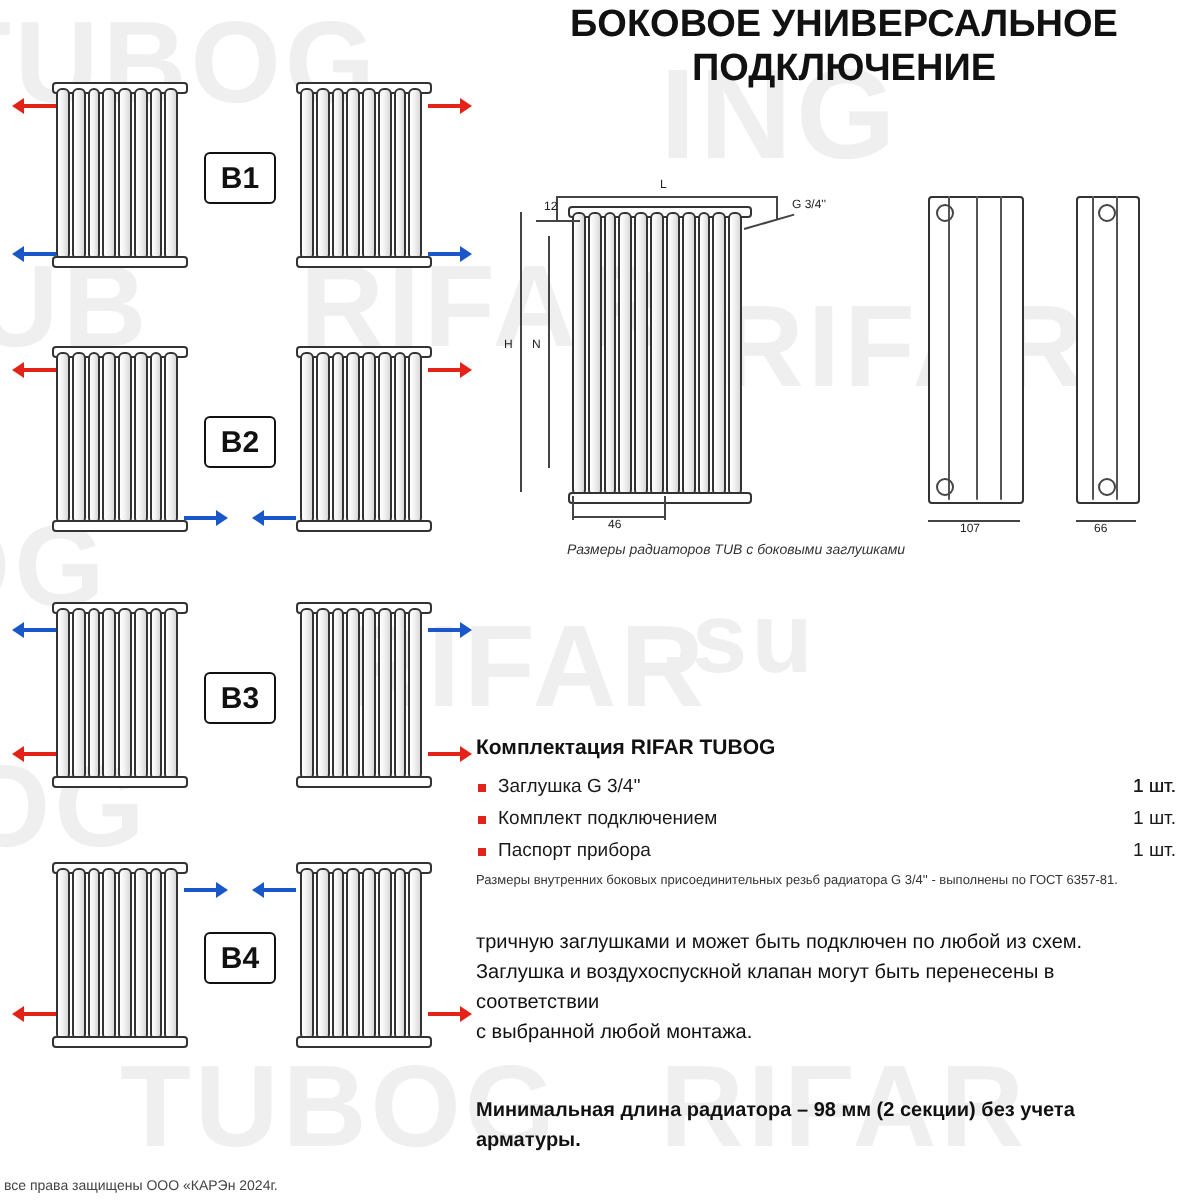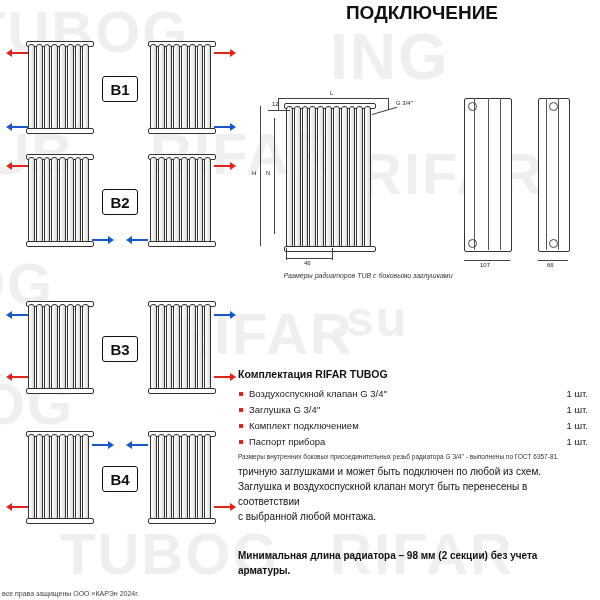--- a/index.html
+++ b/index.html
@@ -113,20 +113,21 @@
   <div class="wm" style="left:170px;top:300px;font-size:58px;">RIFAR</div>
   <div class="wm" style="left:330px;top:290px;font-size:50px;">.su</div>
   <div class="wm" style="left:360px;top:140px;font-size:58px;">RIFAR</div>
   <div class="wm" style="left:330px;top:20px;font-size:64px;">ING</div>
   <div class="wm" style="left:60px;top:520px;font-size:58px;">TUBOG</div>
   <div class="wm" style="left:330px;top:520px;font-size:58px;">RIFAR</div>
 </div>
 
 <div class="header">
   <div class="header-title">
+    <div>БОКОВОЕ УНИВЕРСАЛЬНОЕ</div>
     <div>ПОДКЛЮЧЕНИЕ</div>
   </div>
 </div>
 
 <div class="scheme" style="left:0;top:36px;width:240px;height:100px;">
 
   <div class="rad" style="left:28px;top:8px;width:62px;height:84px;">
     <div class="rad-cap" style="top:-3px;width:66px;"></div>
     <div class="rad-body" style="width:62px;height:84px;">
       <div class="fin"></div>
@@ -170,21 +171,21 @@
   <div class="arrow red right" style="left:214px;top:12px;width:22px;">
     <div class="shaft" style="left:0;width:16px;"></div>
       <div class="head" style="left:16px;"></div>
   </div>
   <div class="arrow blue right" style="left:214px;top:86px;width:22px;">
     <div class="shaft" style="left:0;width:16px;"></div>
       <div class="head" style="left:16px;"></div>
   </div>
 </div>
 
-<div class="scheme" style="left:0;top:149px;width:240px;height:100px;">
+<div class="scheme" style="left:0;top:168px;width:240px;height:100px;">
   <div class="rad" style="left:28px;top:8px;width:62px;height:84px;">
     <div class="rad-cap" style="top:-3px;width:66px;"></div>
     <div class="rad-body" style="width:62px;height:84px;">
       <div class="fin"></div>
         <div class="fin"></div>
         <div class="fin"></div>
         <div class="fin"></div>
         <div class="fin"></div>
         <div class="fin"></div>
         <div class="fin"></div>
@@ -396,21 +397,20 @@
   <div class="tline" style="left:82px;top:168px;width:30px;height:0.7px;"></div>
   <div class="tlabel" style="left:24px;top:170px;">107</div>
   <div class="tlabel" style="left:91px;top:170px;">66</div>
 </div>
 
 <div class="txt" style="left:238px;top:368px;width:350px;">
   <div class="kit-title">Комплектация RIFAR TUBOG</div>
   <ul class="kit-list" style="margin-top:8px;">
     <li class="kit-row">
       <span class="bullet"></span>
-      <span>Воздухоспускной клапан G 3/4''</span>
       <span class="qty">1 шт.</span>
     </li>
     <li class="kit-row">
       <span class="bullet"></span>
       <span>Заглушка G 3/4''</span>
       <span class="qty">1 шт.</span>
     </li>
     <li class="kit-row">
       <span class="bullet"></span>
       <span>Комплект подключением</span>

